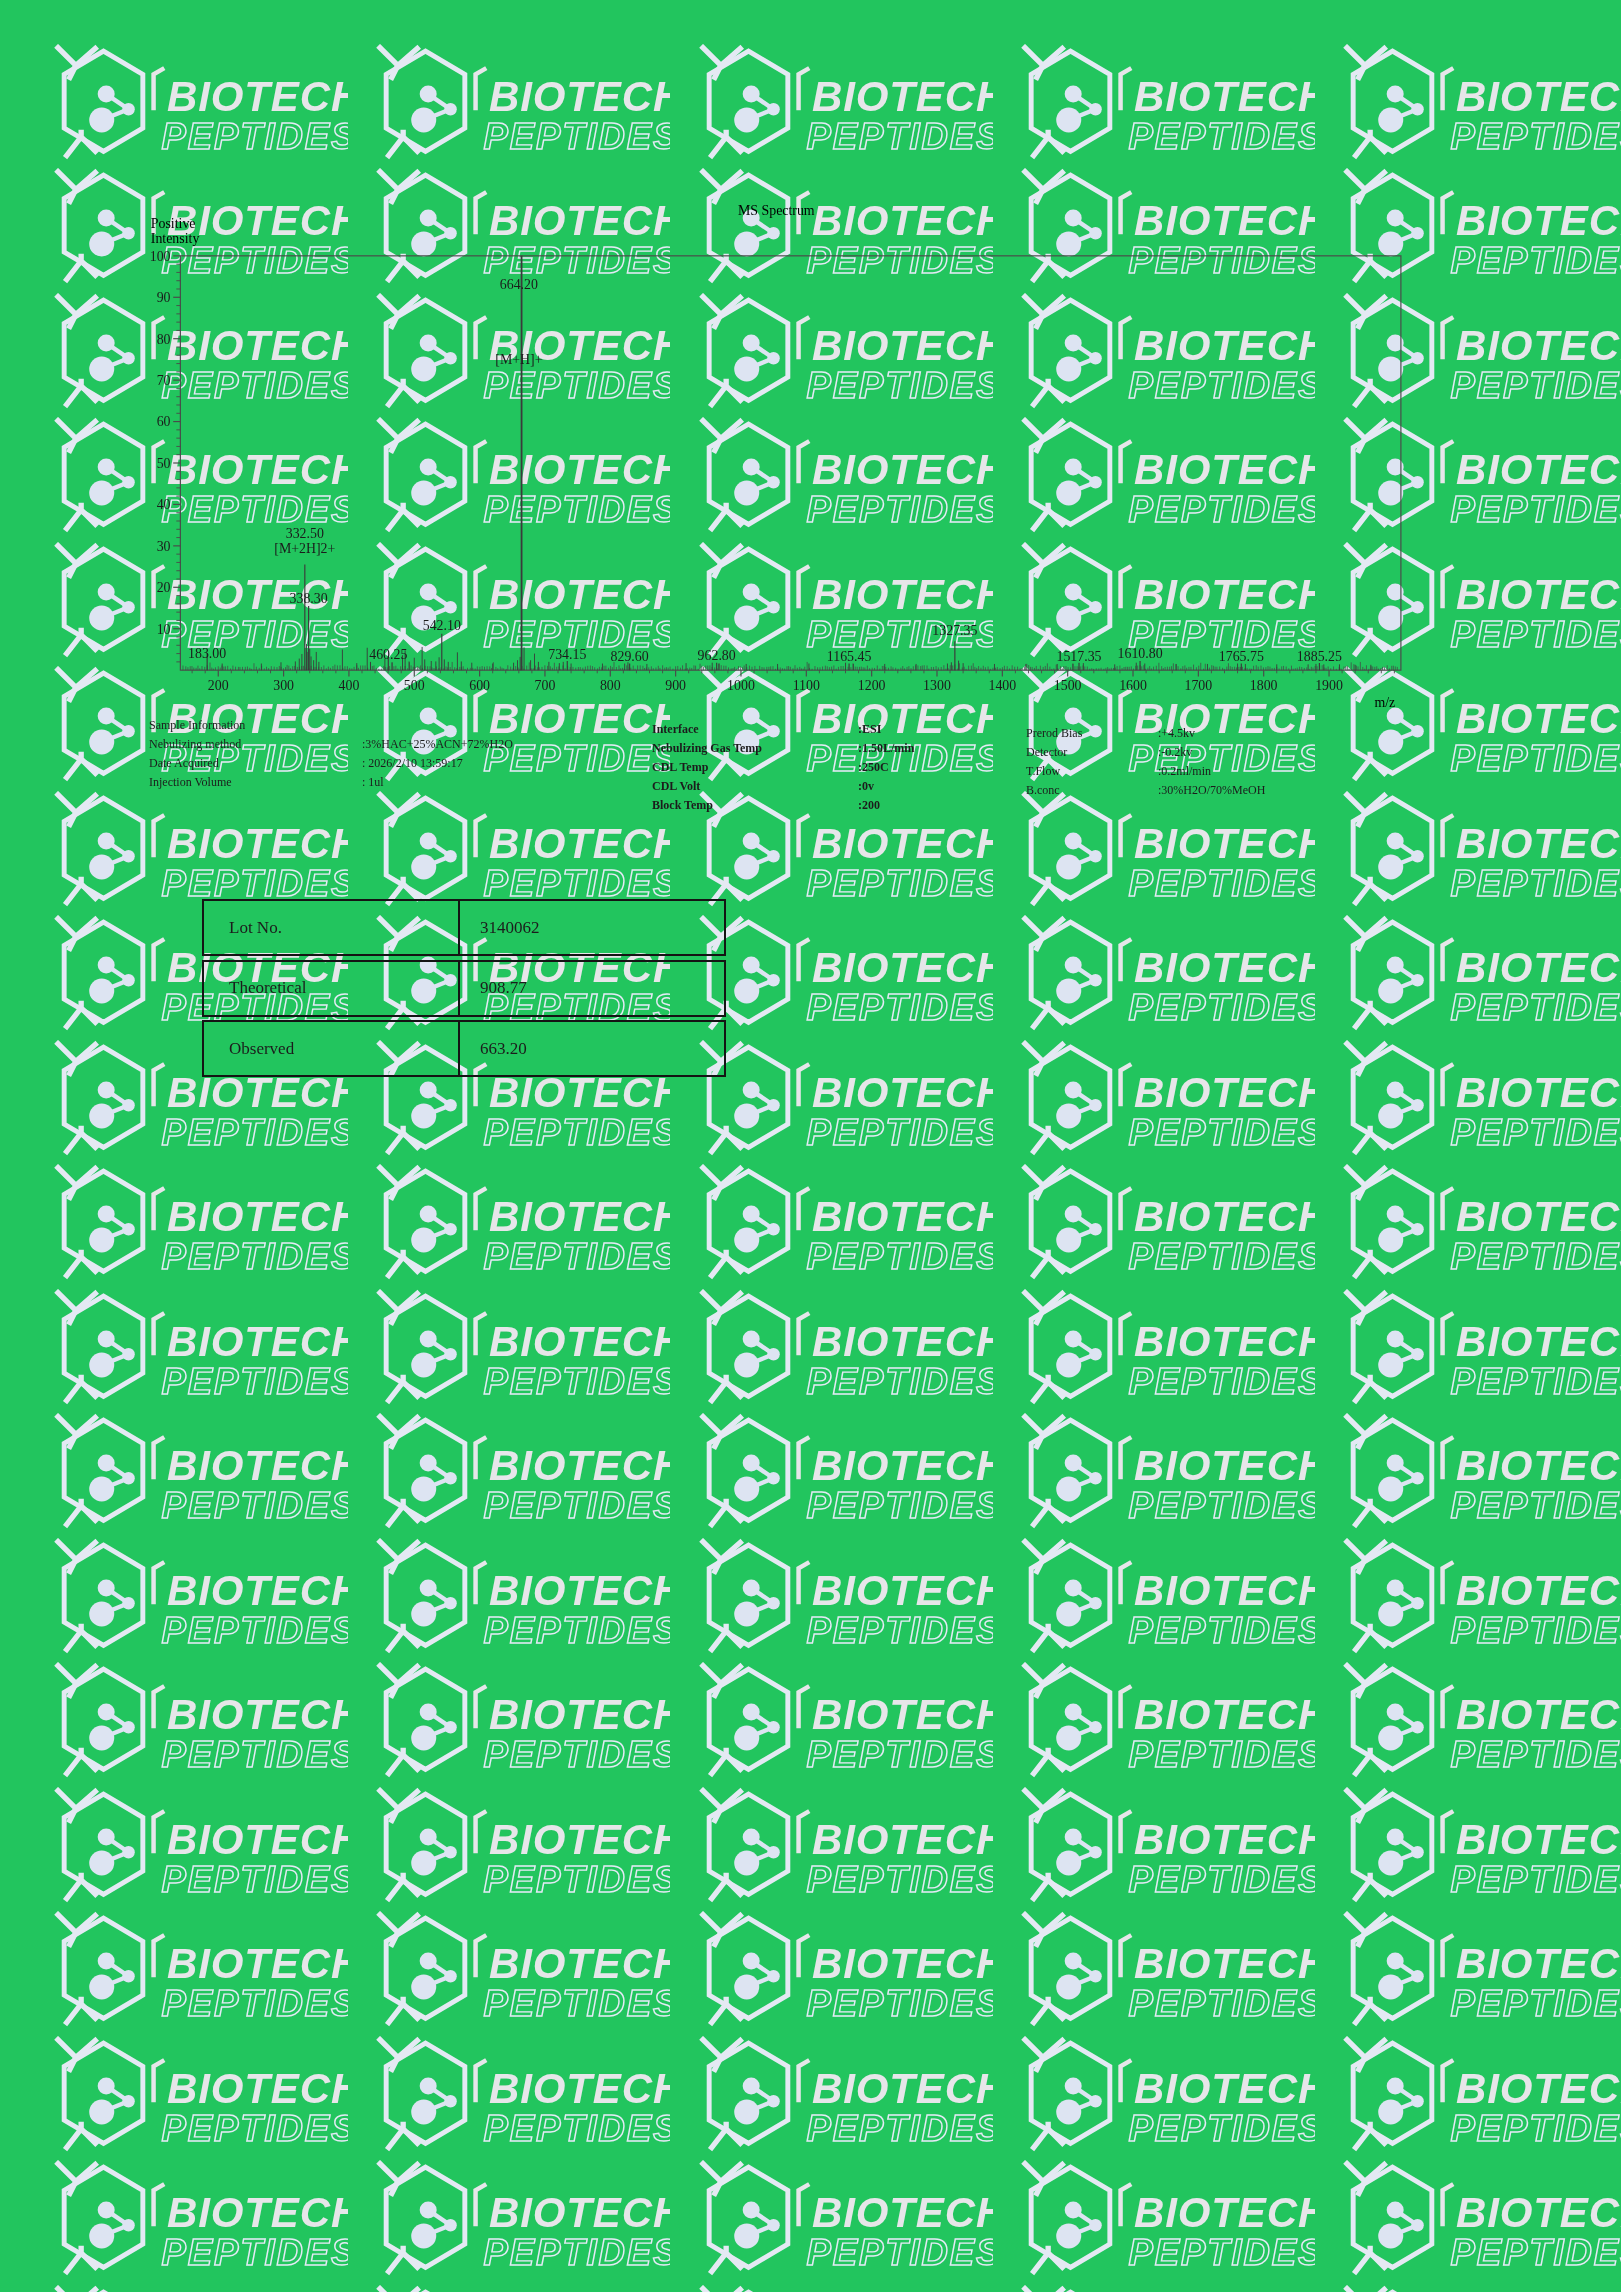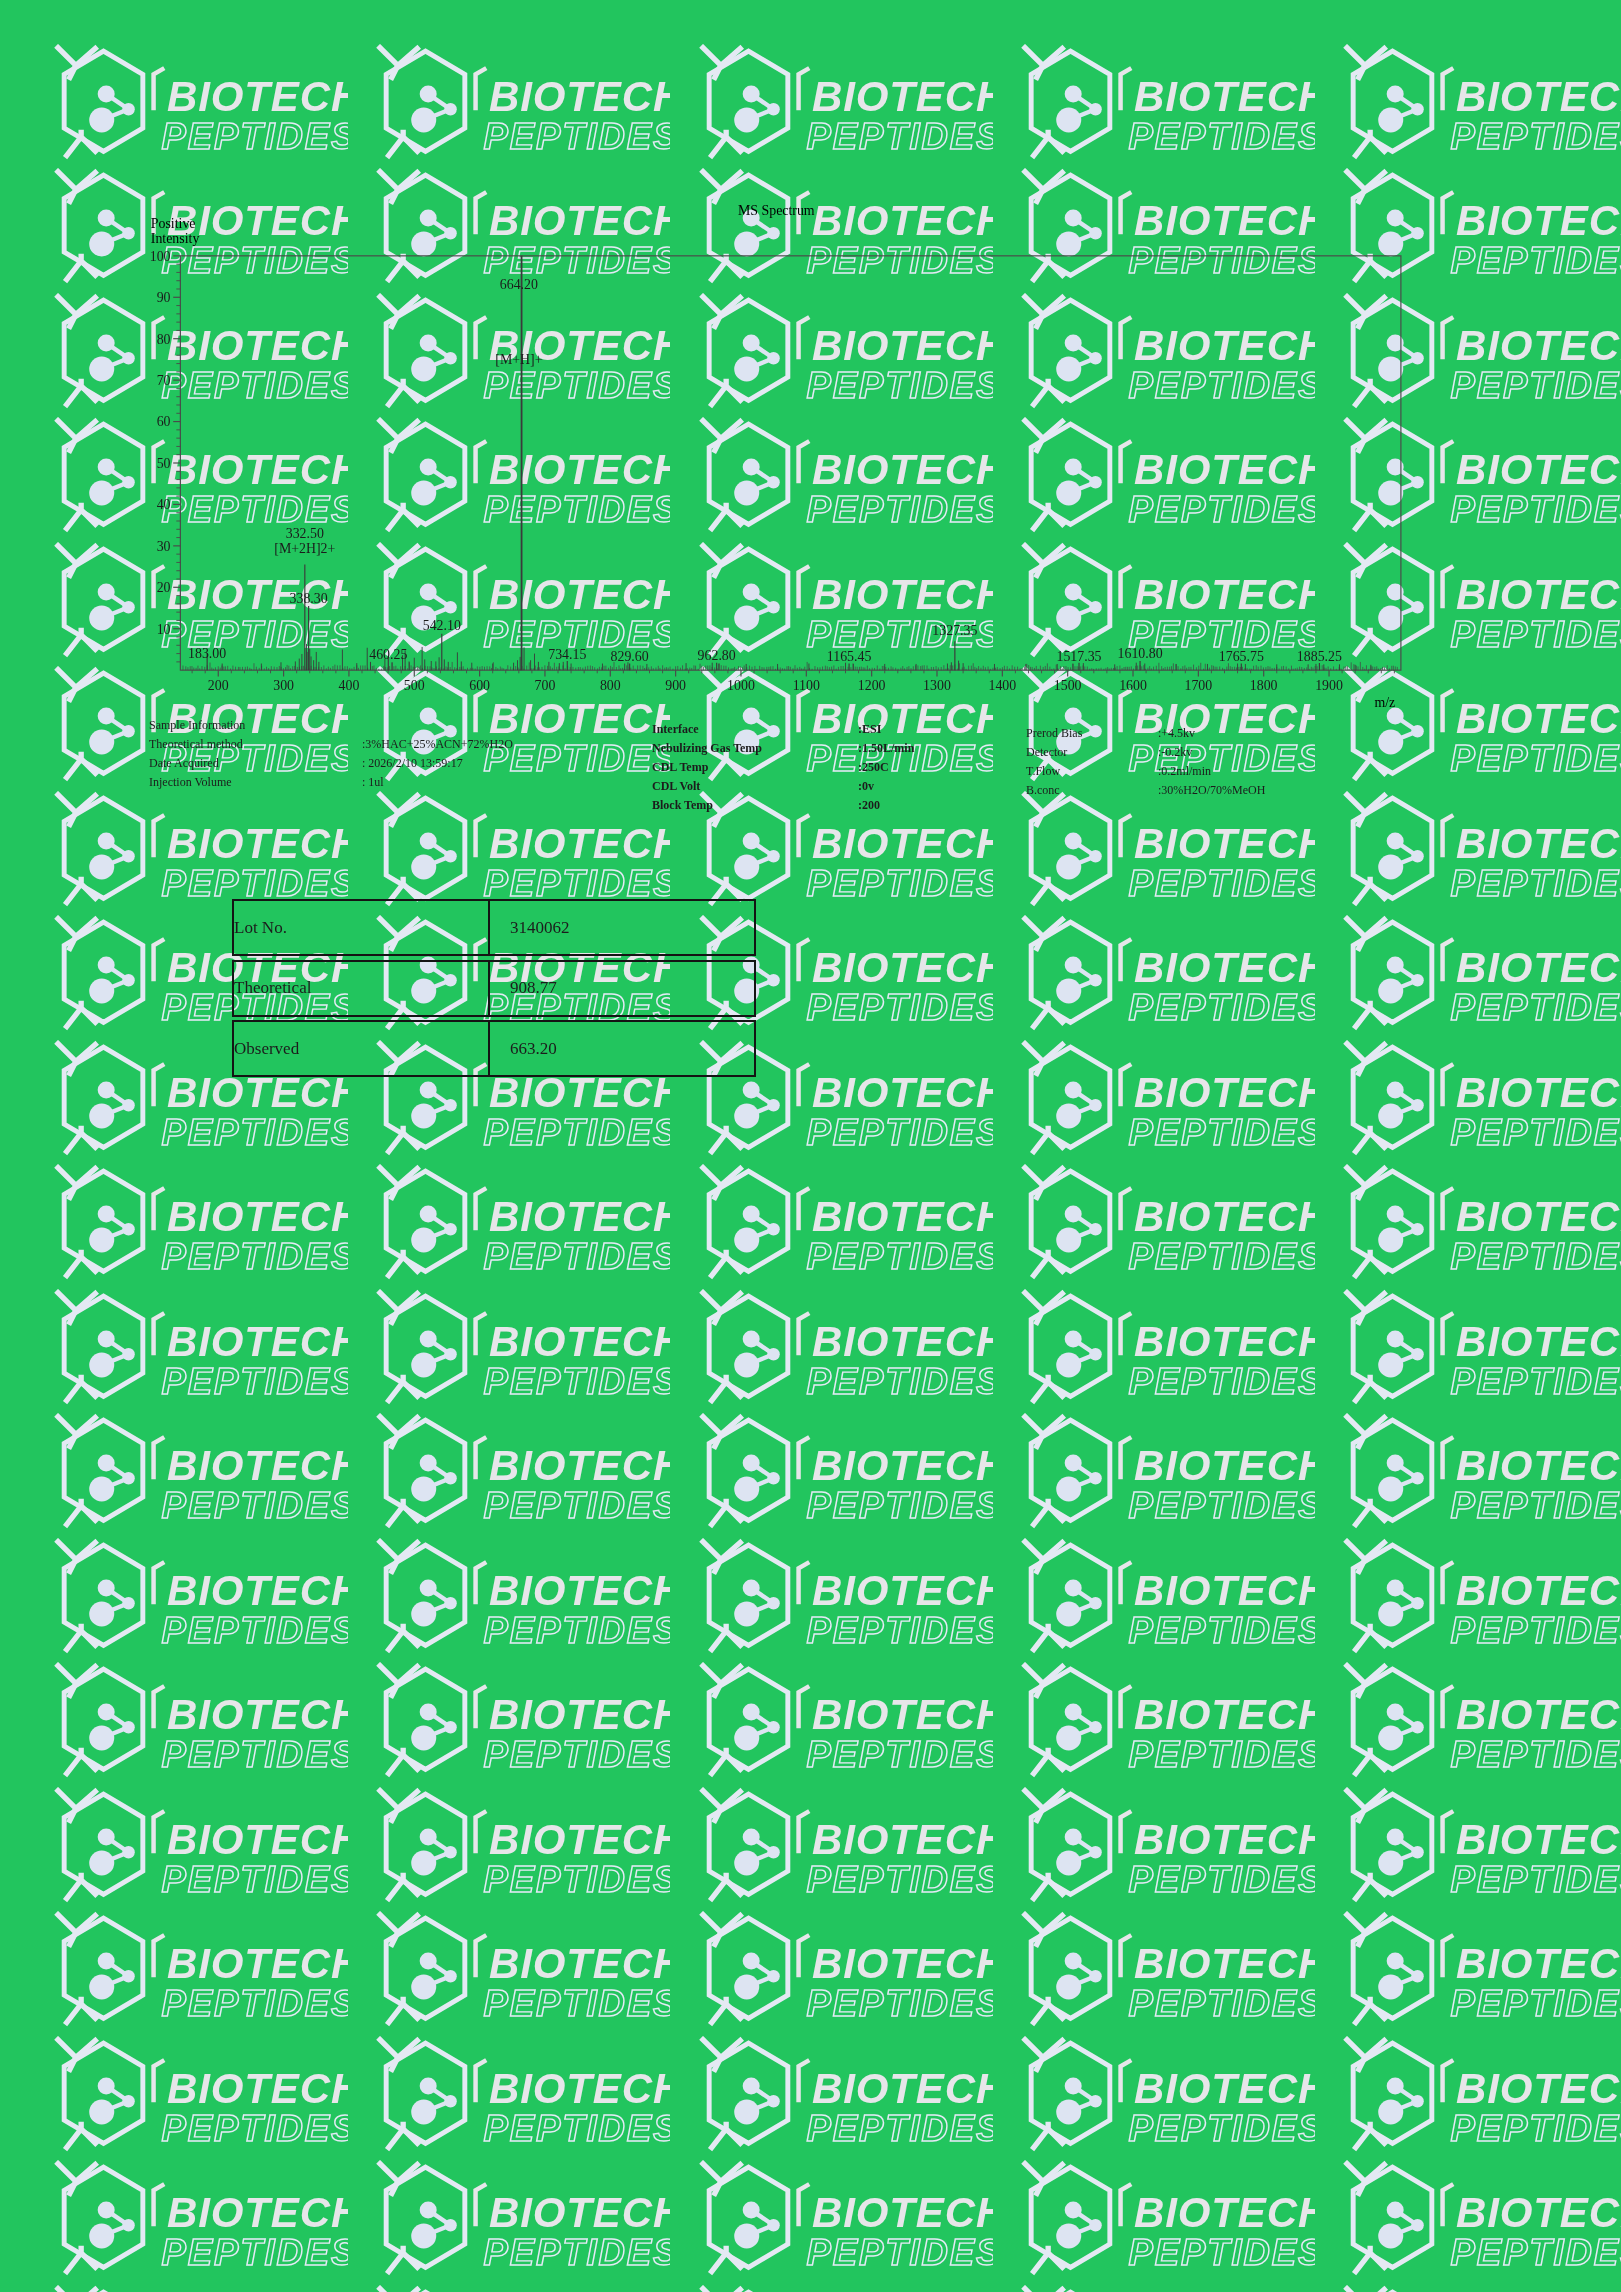--- a/index.html
+++ b/index.html
@@ -26,21 +26,21 @@
   .pk-lab{font-size:15.5px;}
   .ttl{font-size:15.5px;}
   
   .info{position:absolute;font-size:12px;line-height:19px;white-space:nowrap;}
   .info-row{display:flex;}
   .info .lbl{display:inline-block;}
   
   .mtable{position:absolute;left:202px;top:899px;}
   .trow{display:flex;margin-bottom:3.6px;}
   .tcell{border:2.7px solid #141414;height:57px;box-sizing:border-box;display:flex;align-items:center;font-size:17px;background:transparent;}
-  .tcell.lblc{width:258px;margin-left:30px;}
+  .tcell.lblc{width:258px;padding-left:25px;}
   .tcell.valc{width:266px;padding-left:20px;border-left:none;}
 </style>
 </head>
 <body>
 
 <div class="page">
 
   <svg width="0" height="0" style="position:absolute" aria-hidden="true">
     <defs>
       <g id="wm-logo">
@@ -1198,21 +1198,21 @@
           <line x1="1333.9084582441114" y1="531" x2="1333.9084582441114" y2="523.129" stroke="#3a3a3a" stroke-width="1.3"></line>
           <text x="1333.9084582441114" y="520.814" text-anchor="middle" class="pk-lab" fill="#1b1b1b">1885.25</text>
         </g>
       </g>
   </svg>
 
   <div id="info-area">
       <div class="info" style="left: 149px; top: 716px;">
         <div>Sample Information</div>
         <div class="info-row">
-          <span class="lbl" style="width: 213px;">Theoretical method</span>
+          <span class="lbl" style="width: 213px;">Nebulizing method</span>
           <span>:3%HAC+25%ACN+72%H2O</span>
         </div>
         <div class="info-row">
           <span class="lbl" style="width: 213px;">Date Acquired</span>
           <span>: 2026/2/10 13:59:17</span>
         </div>
         <div class="info-row">
           <span class="lbl" style="width: 213px;">Injection Volume</span>
           <span>: 1ul</span>
         </div>

